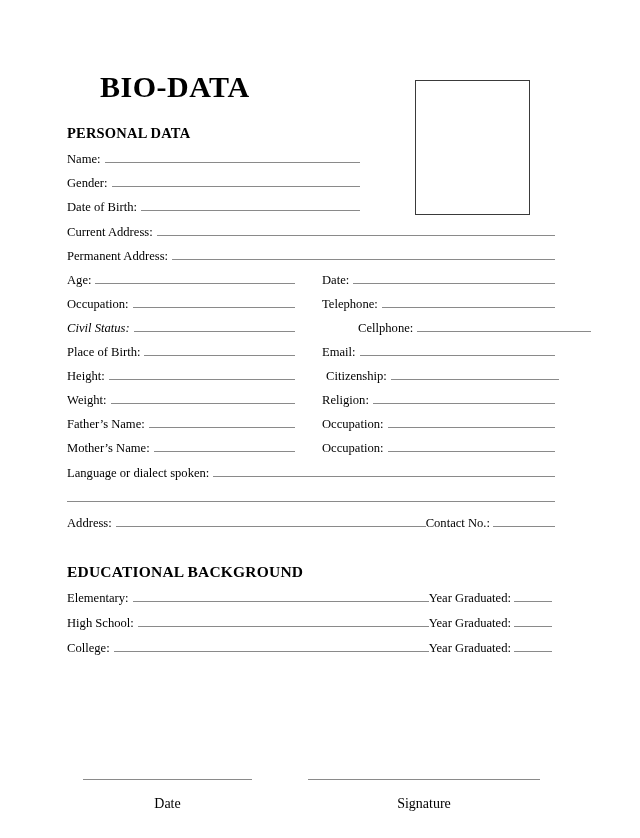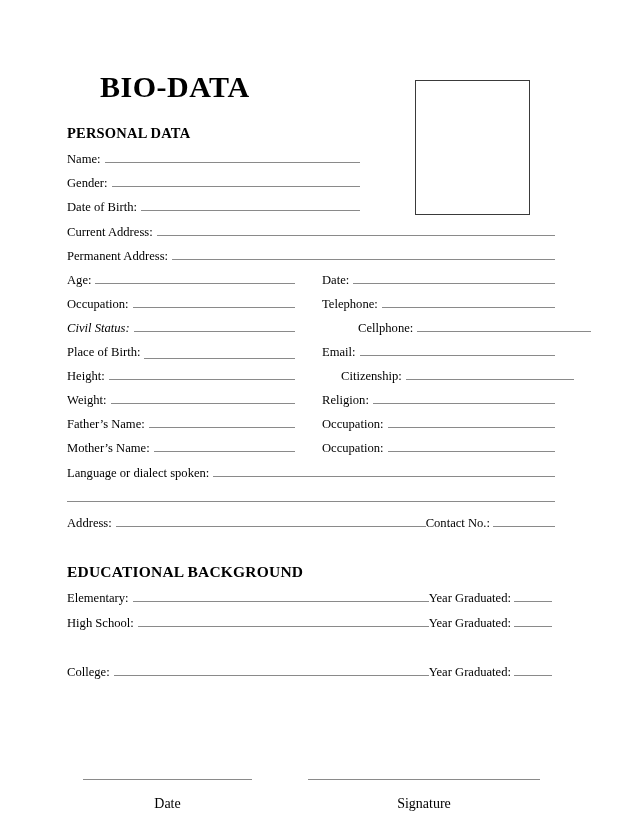--- a/index.html
+++ b/index.html
@@ -171,34 +171,34 @@
 
     <div class="row" style="left:67px; top:321px; width:228px;font-style:italic;">
       <span class="label">Civil Status:</span>
       <span class="rule"></span>
     </div>
     <div class="row" style="left:322px; top:321px; width:233px;margin-left:36px;">
       <span class="label">Cellphone:</span>
       <span class="rule"></span>
     </div>
 
-    <div class="row" style="left:67px; top:345px; width:228px;align-items:flex-end;">
+    <div class="row" style="left:67px; top:345px; width:228px;">
       <span class="label">Place of Birth:</span>
       <span class="rule"></span>
     </div>
     <div class="row" style="left:322px; top:345px; width:233px;">
       <span class="label">Email:</span>
       <span class="rule"></span>
     </div>
 
     <div class="row" style="left:67px; top:369px; width:228px;">
       <span class="label">Height:</span>
       <span class="rule"></span>
     </div>
-    <div class="row" style="left:341px; top:369px; width:233px;justify-content:center;">
+    <div class="row" style="left:326px; top:369px; width:233px;justify-content:center;">
       <span class="label">Citizenship:</span>
       <span class="rule"></span>
     </div>
 
     <div class="row" style="left:67px; top:393px; width:228px;">
       <span class="label">Weight:</span>
       <span class="rule"></span>
     </div>
     <div class="row" style="left:322px; top:393px; width:233px;">
       <span class="label">Religion:</span>
@@ -247,21 +247,21 @@
       <span class="rule short" style="width:38px;"></span>
     </div>
 
     <div class="row" style="left:67px; top:616px; width:485px;">
       <span class="label">High School:</span>
       <span class="rule"></span>
       <span class="inline-label">Year Graduated:</span>
       <span class="rule short" style="width:38px;"></span>
     </div>
 
-    <div class="row" style="left:67px; top:641px; width:485px;margin-top:24px;">
+    <div class="row" style="left:67px; top:641px; width:485px;">
       <span class="label">College:</span>
       <span class="rule"></span>
       <span class="inline-label">Year Graduated:</span>
       <span class="rule short" style="width:38px;"></span>
     </div>
 
   </div>
 
 
   <div class="sig-line" style="left:83px; top:779px; width:169px;"></div>

